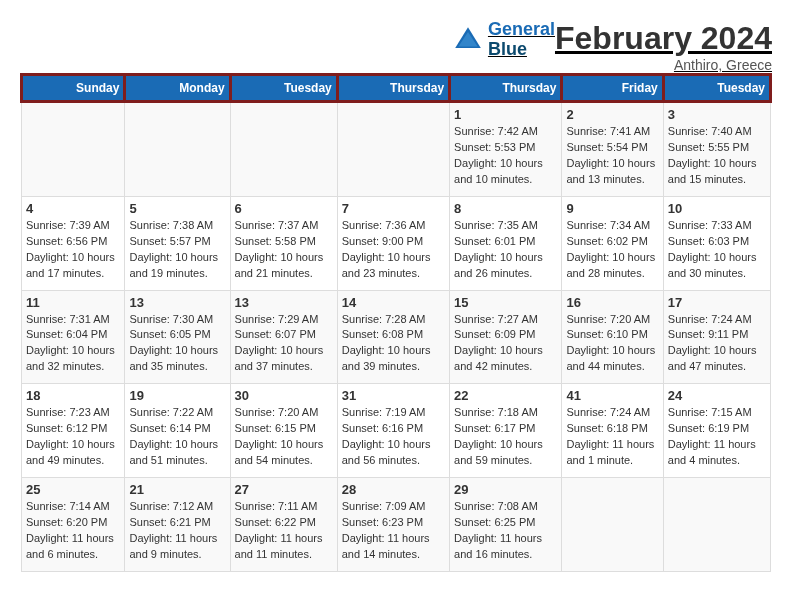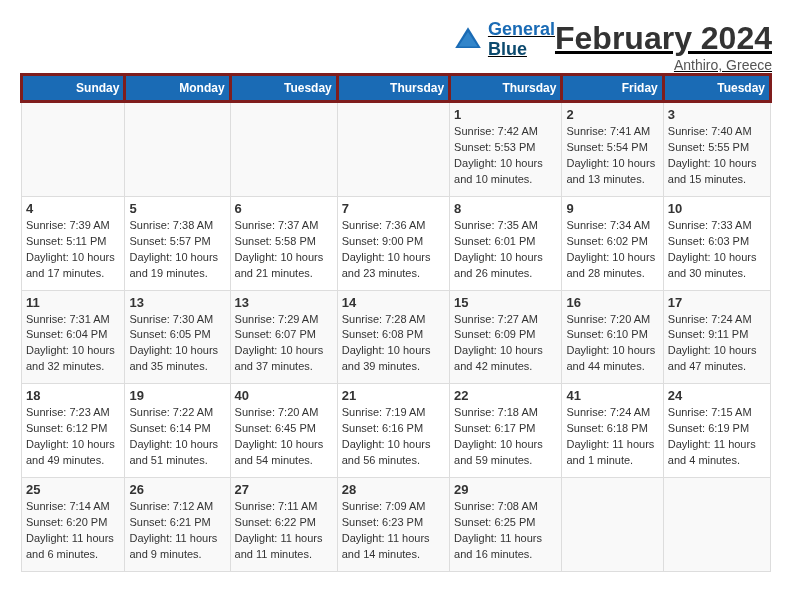--- a/index.html
+++ b/index.html
@@ -147,21 +147,21 @@
           <div class="day-info">Sunrise: 7:40 AM
 Sunset: 5:55 PM
 Daylight: 10 hours
 and 15 minutes.</div>
         </td>
       </tr>
       <tr>
         <td>
           <span class="day-number">4</span>
           <div class="day-info">Sunrise: 7:39 AM
-Sunset: 5:11 PM
+Sunset: 6:56 PM
 Daylight: 10 hours
 and 17 minutes.</div>
         </td>
         <td>
           <span class="day-number">5</span>
           <div class="day-info">Sunrise: 7:38 AM
 Sunset: 5:57 PM
 Daylight: 10 hours
 and 19 minutes.</div>
         </td>
@@ -261,28 +261,28 @@
 and 49 minutes.</div>
         </td>
         <td>
           <span class="day-number">19</span>
           <div class="day-info">Sunrise: 7:22 AM
 Sunset: 6:14 PM
 Daylight: 10 hours
 and 51 minutes.</div>
         </td>
         <td>
-          <span class="day-number">40</span>
+          <span class="day-number">30</span>
           <div class="day-info">Sunrise: 7:20 AM
-Sunset: 6:45 PM
+Sunset: 6:15 PM
 Daylight: 10 hours
 and 54 minutes.</div>
         </td>
         <td>
-          <span class="day-number">21</span>
+          <span class="day-number">31</span>
           <div class="day-info">Sunrise: 7:19 AM
 Sunset: 6:16 PM
 Daylight: 10 hours
 and 56 minutes.</div>
         </td>
         <td>
           <span class="day-number">22</span>
           <div class="day-info">Sunrise: 7:18 AM
 Sunset: 6:17 PM
 Daylight: 10 hours
@@ -305,21 +305,21 @@
       </tr>
       <tr>
         <td>
           <span class="day-number">25</span>
           <div class="day-info">Sunrise: 7:14 AM
 Sunset: 6:20 PM
 Daylight: 11 hours
 and 6 minutes.</div>
         </td>
         <td>
-          <span class="day-number">26</span>
+          <span class="day-number">21</span>
           <div class="day-info">Sunrise: 7:12 AM
 Sunset: 6:21 PM
 Daylight: 11 hours
 and 9 minutes.</div>
         </td>
         <td>
           <span class="day-number">27</span>
           <div class="day-info">Sunrise: 7:11 AM
 Sunset: 6:22 PM
 Daylight: 11 hours

